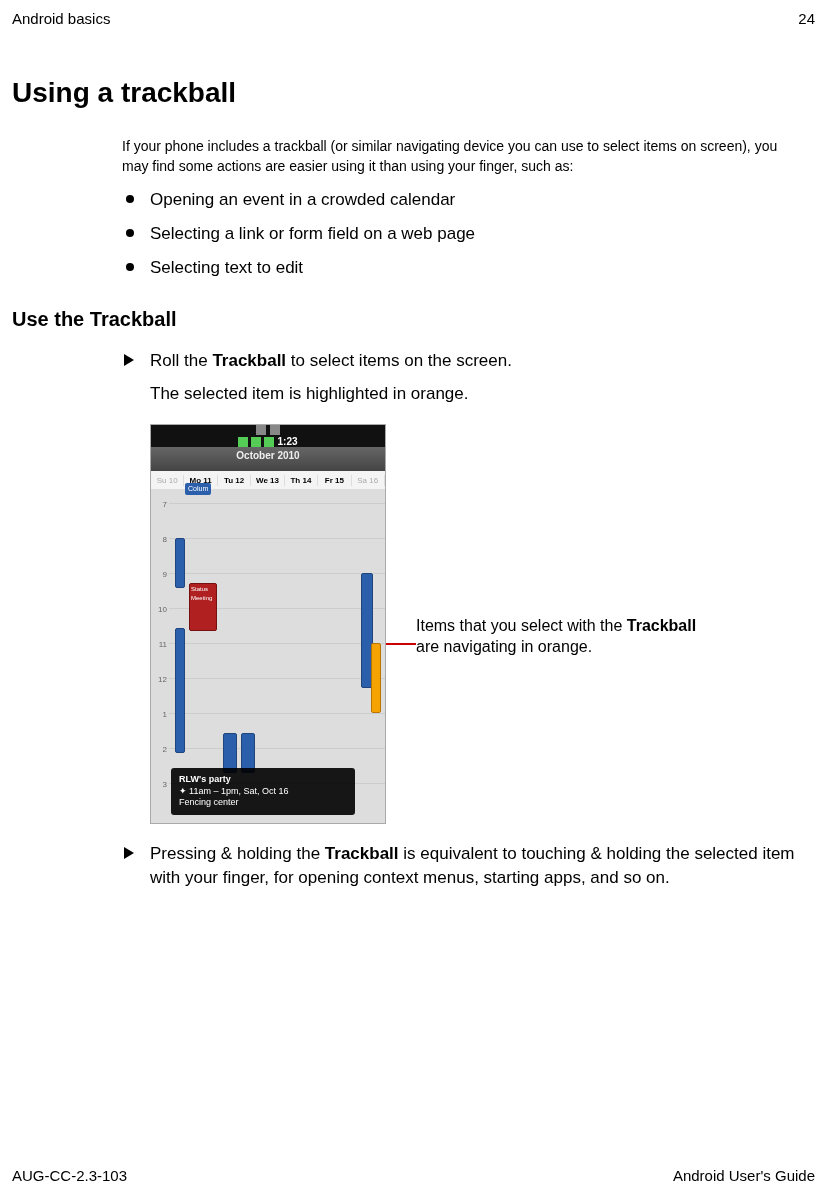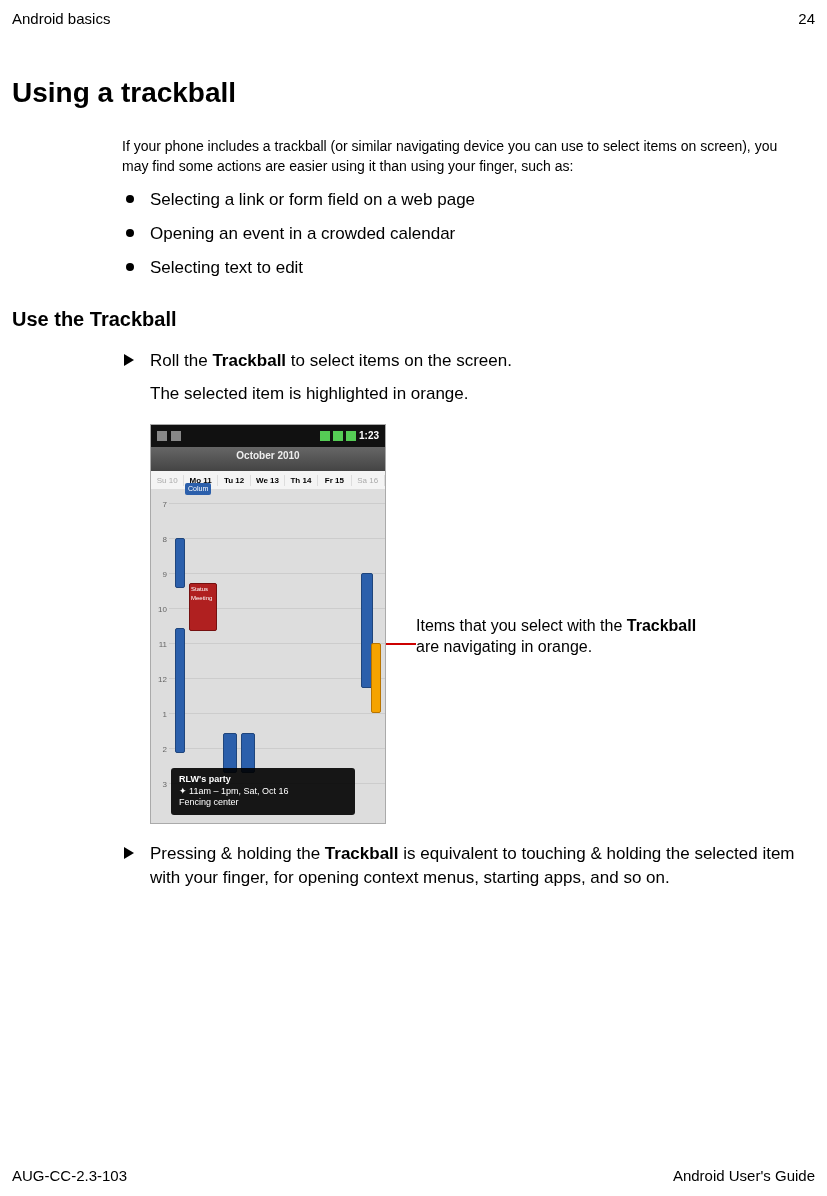--- a/index.html
+++ b/index.html
@@ -38,21 +38,21 @@
       content: ""; position: absolute; left: 2px; top: 5px;
       width: 0; height: 0; border-top: 6px solid transparent;
       border-bottom: 6px solid transparent; border-left: 10px solid #000;
     }
     .sub { margin-top: 10px; }
     .fig-wrap { display: flex; align-items: center; gap: 0; margin: 18px 0 18px 0; }
     .shot {
       width: 236px; height: 400px; background: #ddd; position: relative;
       border: 1px solid #aaa; overflow: hidden; flex: 0 0 auto;
     }
-    .statusbar { height: 22px; background: #111; color: #fff; display: flex; align-items: center; justify-content: space-between; padding: 0 6px; font-size: 10px; font-weight: bold; }
+    .statusbar { height: 22px; background: #111; color: #fff; display: flex; align-items: center; justify-content: space-between; padding: 0 6px; font-size: 10px; font-weight: bold; flex-direction: column; }
     .sb-left { display: flex; gap: 4px; }
     .sb-ico { width: 10px; height: 10px; background: #888; }
     .sb-right { display: flex; gap: 3px; align-items: center; }
     .sb-sig { width: 10px; height: 10px; background: #5c5; }
     .monthbar { height: 24px; background: linear-gradient(#666,#444); color:#eee; font-size:10px; text-align:center; line-height:18px; font-weight:bold; }
     .dayrow { display:flex; height:18px; background:#f4f4f4; font-size:8px; color:#333; align-items:center; }
     .daycell { flex:1; text-align:center; border-right:1px solid #ddd; }
     .daycell.bold { font-weight:bold; color:#000; }
     .daycell.dim { color:#aaa; }
     .badge { position:absolute; top:58px; left:34px; background:#2b5fab; color:#fff; font-size:7px; padding:1px 3px; border-radius:2px; }
@@ -77,22 +77,22 @@
 <div class="header-row">
   <span>Android basics</span>
   <span>24</span>
 </div>
 
 <h1>Using a trackball</h1>
 
 <div class="body-indent">
   <p class="intro">If your phone includes a trackball (or similar navigating device you can use to select items on screen), you may find some actions are easier using it than using your finger, such as:</p>
   <ul class="bullets">
+    <li>Opening an event in a crowded calendar</li>
     <li>Selecting a link or form field on a web page</li>
-    <li>Opening an event in a crowded calendar</li>
     <li>Selecting text to edit</li>
   </ul>
 </div>
 
 <h2>Use the Trackball</h2>
 
 <ul class="steps">
   <li>
     <span>Roll the </span><b>Trackball</b><span> to select items on the screen.</span>
     <div class="sub">The selected item is highlighted in orange.</div>

